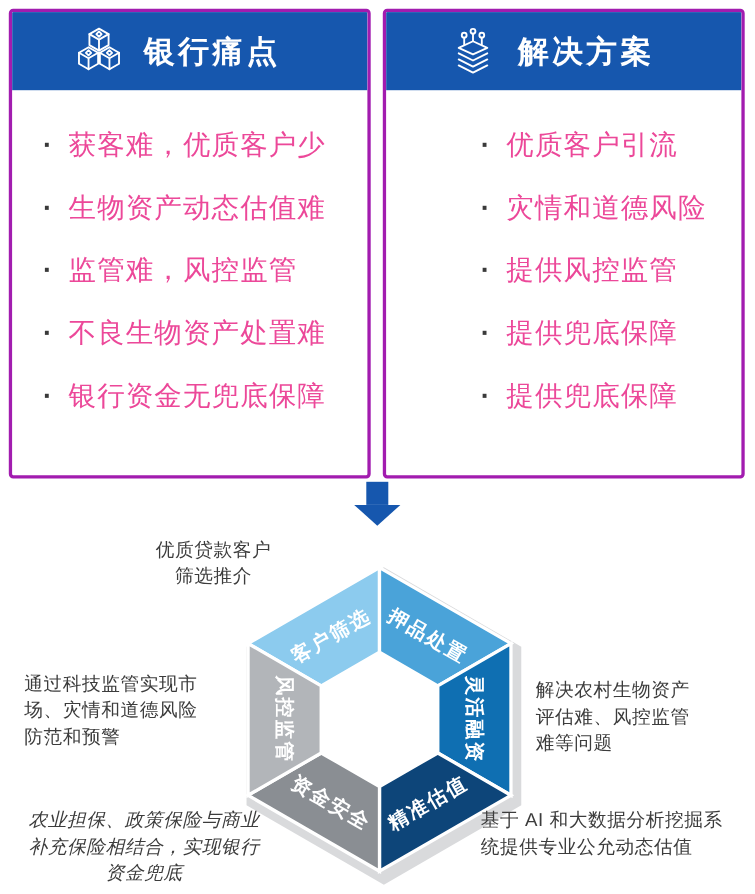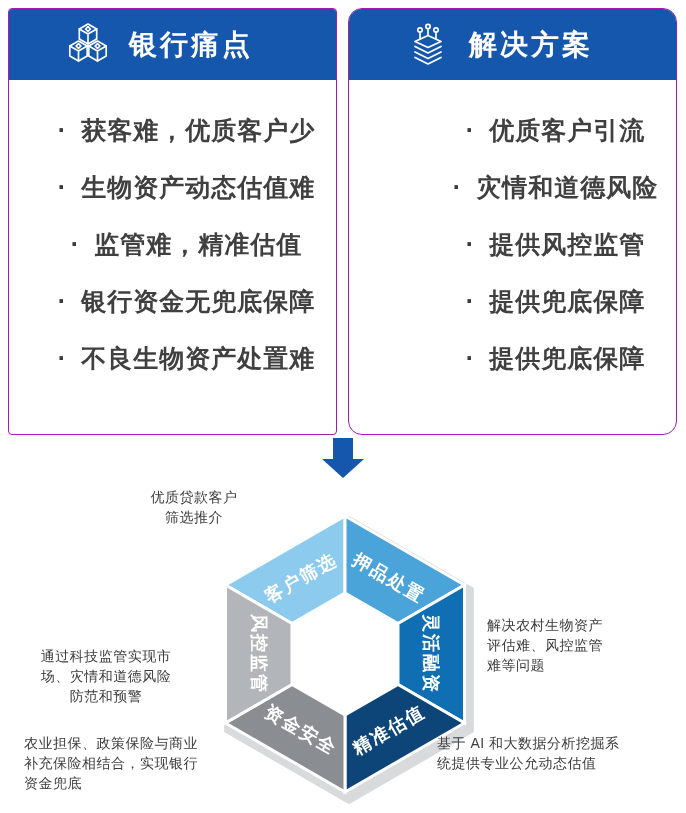--- a/index.html
+++ b/index.html
@@ -1,52 +1,52 @@
 <!DOCTYPE html>
 <html><head>
 <meta charset="utf-8">
 <style>
   * { margin:0; padding:0; box-sizing:border-box; }
   body { background:#ffffff; font-family:"Liberation Sans", sans-serif; }
   #screen { position:relative; width:686px; height:813px; background:#ffffff; overflow:hidden; }
 
   
   .card { position:absolute; top:8px; width:329px; height:427px; background:#fff;
-          border:1px solid #a21caf; border-radius:4px; overflow:hidden;text-align:center; }
+          border:3px solid #a21caf; border-radius:4px; overflow:hidden; }
   .card.left  { left:8px; }
-  .card.right { left:348px;border-radius:14px; }
+  .card.right { left:348px; }
   .card-header { height:71px; background:#1657ae; display:flex; align-items:center;
                  padding-left:56px; gap:18px; }
   .card-title { color:#ffffff; font-size:28px; font-weight:bold; letter-spacing:3px; }
   .hdr-icon { width:46px; height:46px; flex:0 0 46px; }
   .card-list { list-style:none; padding:22px 0 0 28px; }
   .card.right .card-list { padding-left:86px; }
-  .card-list li { font-size:25px; color:#404040; line-height:57px; white-space:nowrap; letter-spacing:1px;font-weight:bold; }
+  .card-list li { font-size:25px; color:#ec4899; line-height:57px; white-space:nowrap; letter-spacing:1px; }
   .card-list li::before { content:"·"; font-weight:bold; margin-right:14px; color:#3a3a3a; }
 
   
   .down-arrow { position:absolute; left:322px; top:438px; width:42px; }
   .down-arrow .shaft { width:20px; height:21px; background:#1657ae; margin:0 auto; }
   .down-arrow .head  { width:0; height:0; border-left:21px solid transparent;
                        border-right:21px solid transparent; border-top:19px solid #1657ae; }
 
   
   .hex-svg { position:absolute; left:185px; top:494px; width:320px; height:320px; }
   .hex-label { font-size:18px; font-weight:bold; fill:#ffffff; letter-spacing:2px;
                text-anchor:middle; dominant-baseline:central;
                font-family:"Liberation Sans", sans-serif; }
 
   
-  .anno { position:absolute; font-size:14px; color:#3c3c3c; line-height:1.42;
+  .anno { position:absolute; font-size:17px; color:#3c3c3c; line-height:1.42;
           white-space:pre-line; letter-spacing:0.5px; }
   .anno.a0 { left:118px; top:488px; width:152px; text-align:center; }
   .anno.a1 { left:420px; top:488px; width:260px; text-align:left; }
-  .anno.a2 { left:22px;  top:610px; width:168px; text-align:center;margin-top:37px; }
+  .anno.a2 { left:22px;  top:610px; width:168px; text-align:left; }
   .anno.a3 { left:487px; top:616px; width:170px; text-align:left; }
-  .anno.a4 { left:24px;  top:734px; width:238px; text-align:left; }
+  .anno.a4 { left:12px;  top:734px; width:238px; text-align:center;font-style:italic; }
   .anno.a5 { left:437px; top:734px; width:248px; text-align:left; }
 </style>
 </head>
 <body>
 
 <div id="screen">
 
   <div class="card left">
     <div class="card-header">
       <svg class="hdr-icon" viewBox="0 0 46 46" fill="none" stroke="#ffffff" stroke-width="1.7" stroke-linejoin="round" stroke-linecap="round">
@@ -61,23 +61,23 @@
 
         <polygon points="32.5,19 41.2,24 41.2,34 32.5,39 23.8,34 23.8,24"></polygon>
         <path d="M32.5,29 L23.8,24 M32.5,29 L41.2,24 M32.5,29 L32.5,39"></path>
         <polygon points="32.5,21.6 34.9,24 32.5,26.4 30.1,24"></polygon>
       </svg>
       <div class="card-title">银行痛点</div>
     </div>
     <ul class="card-list">
       <li>获客难，优质客户少</li>
       <li>生物资产动态估值难</li>
-      <li>监管难，精准估值</li>
+      <li>监管难，风控监管</li>
+      <li>不良生物资产处置难</li>
       <li>银行资金无兜底保障</li>
-      <li>不良生物资产处置难</li>
     </ul>
   </div>
 
   <div class="card right">
     <div class="card-header">
       <svg class="hdr-icon" viewBox="0 0 46 46" fill="none" stroke="#ffffff" stroke-width="1.7" stroke-linejoin="round" stroke-linecap="round">
 
         <circle cx="15" cy="8" r="2.2"></circle>
         <circle cx="23" cy="4.5" r="2.2"></circle>
         <circle cx="31" cy="8" r="2.2"></circle>

